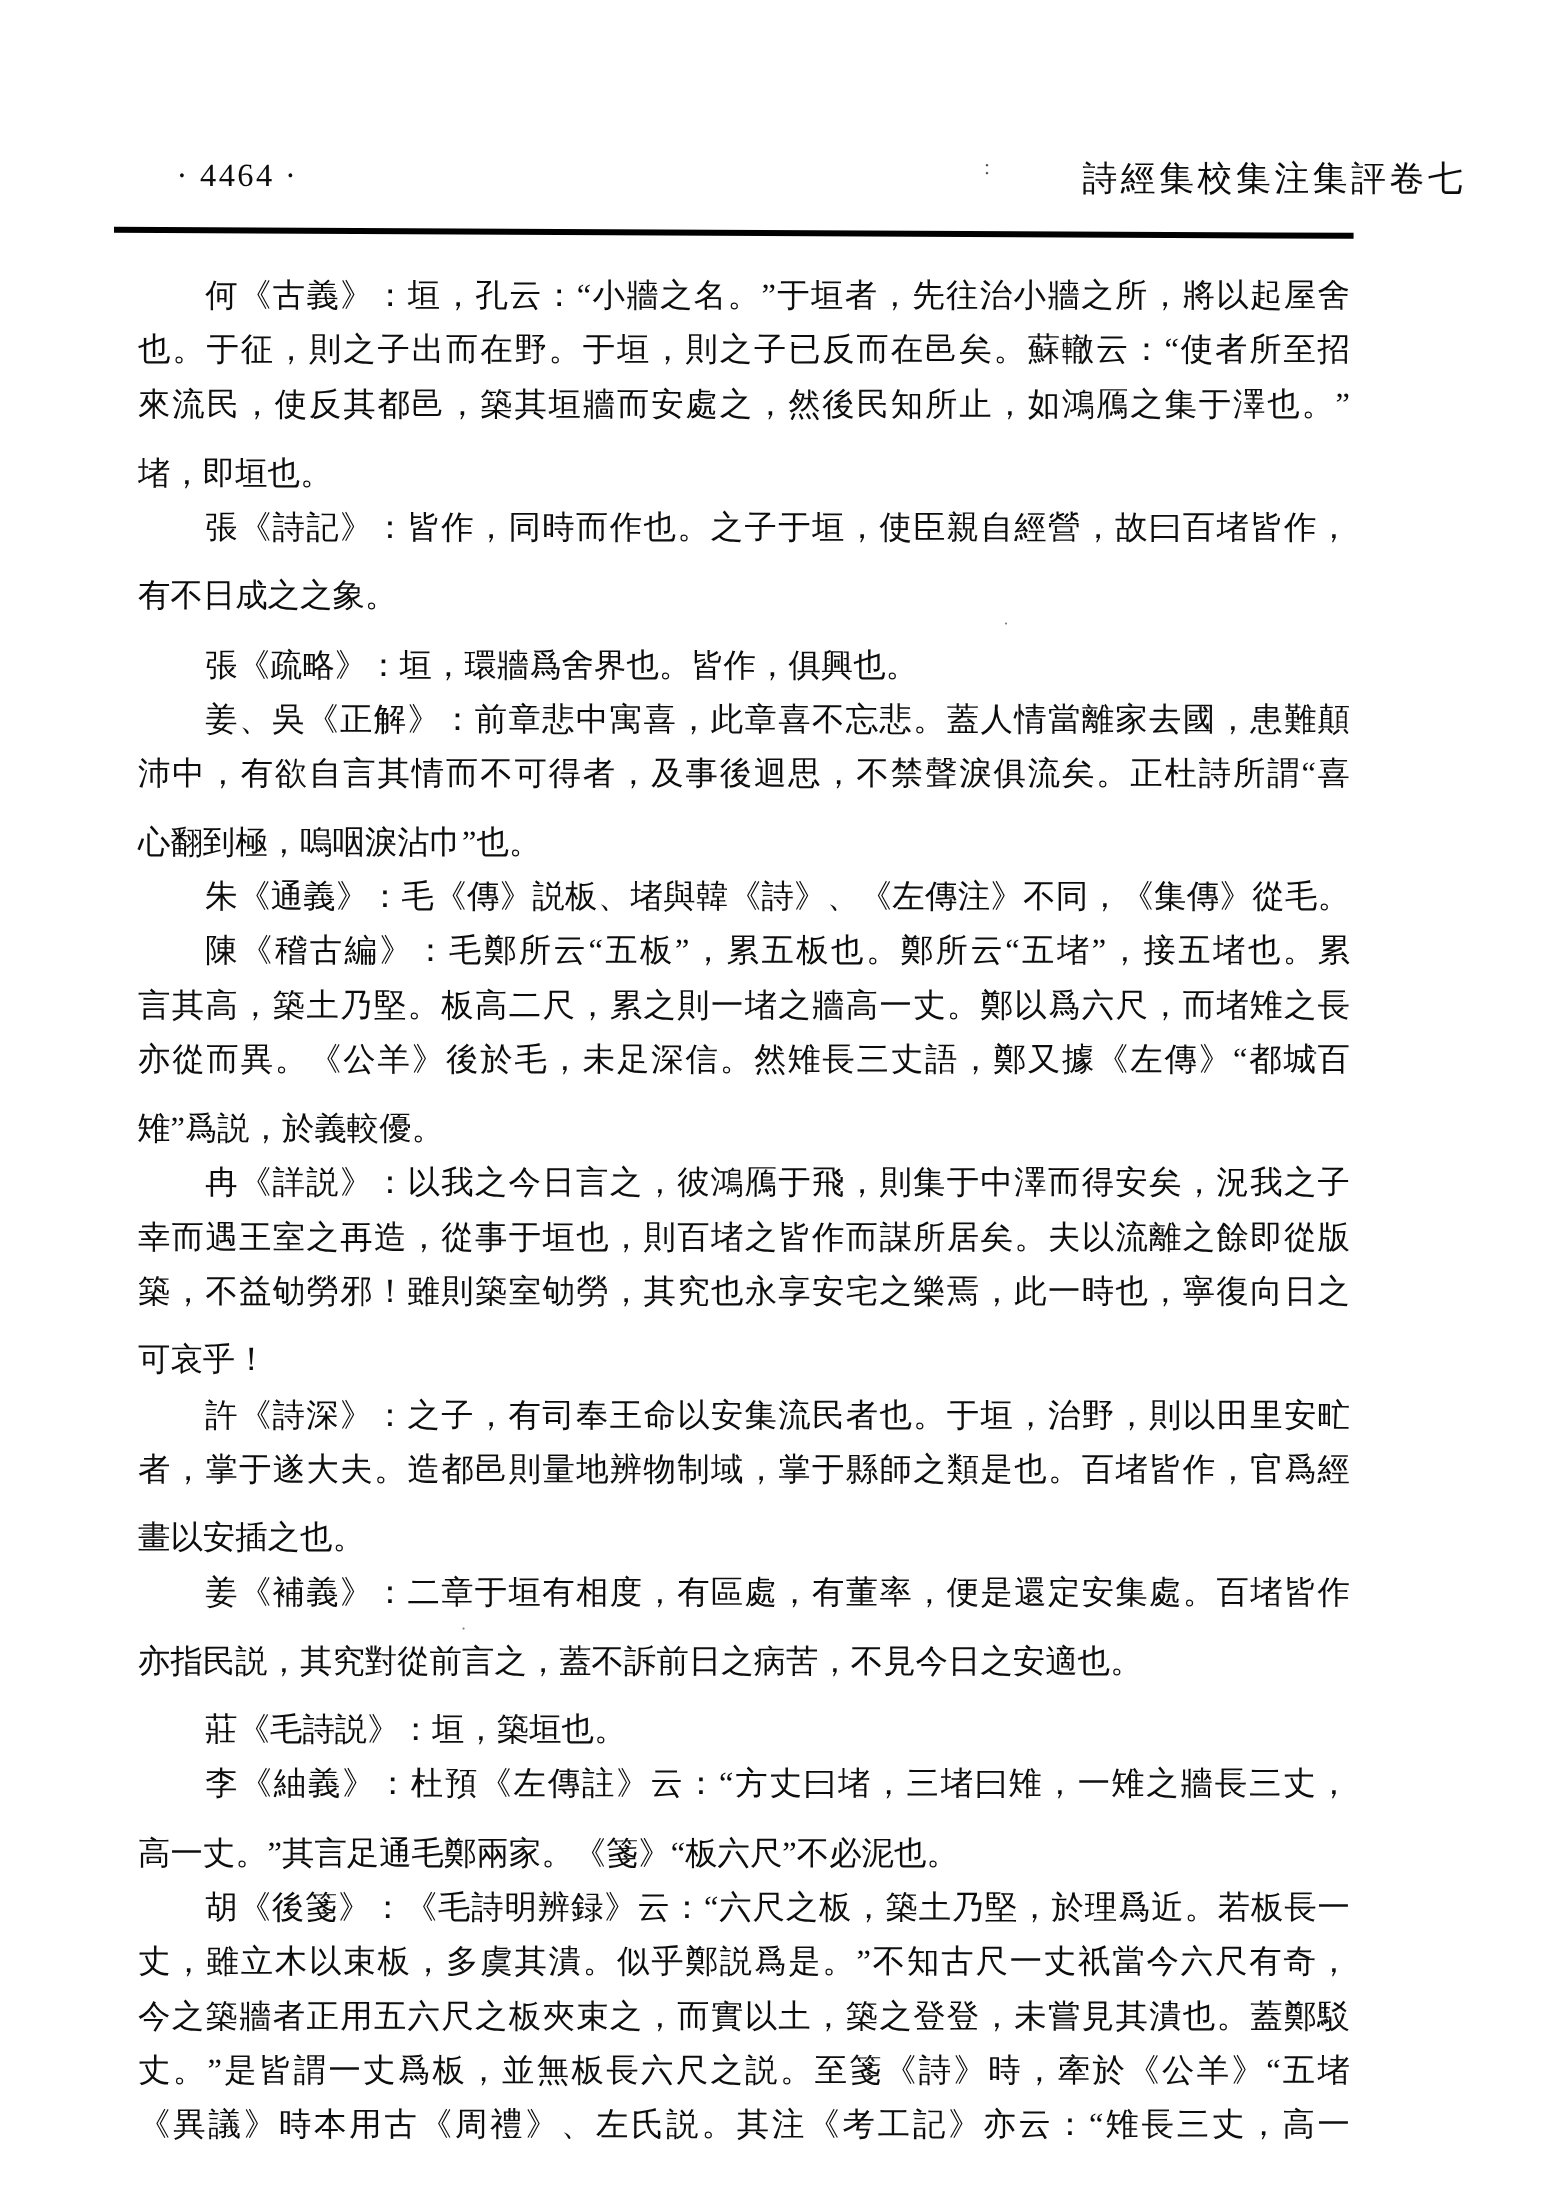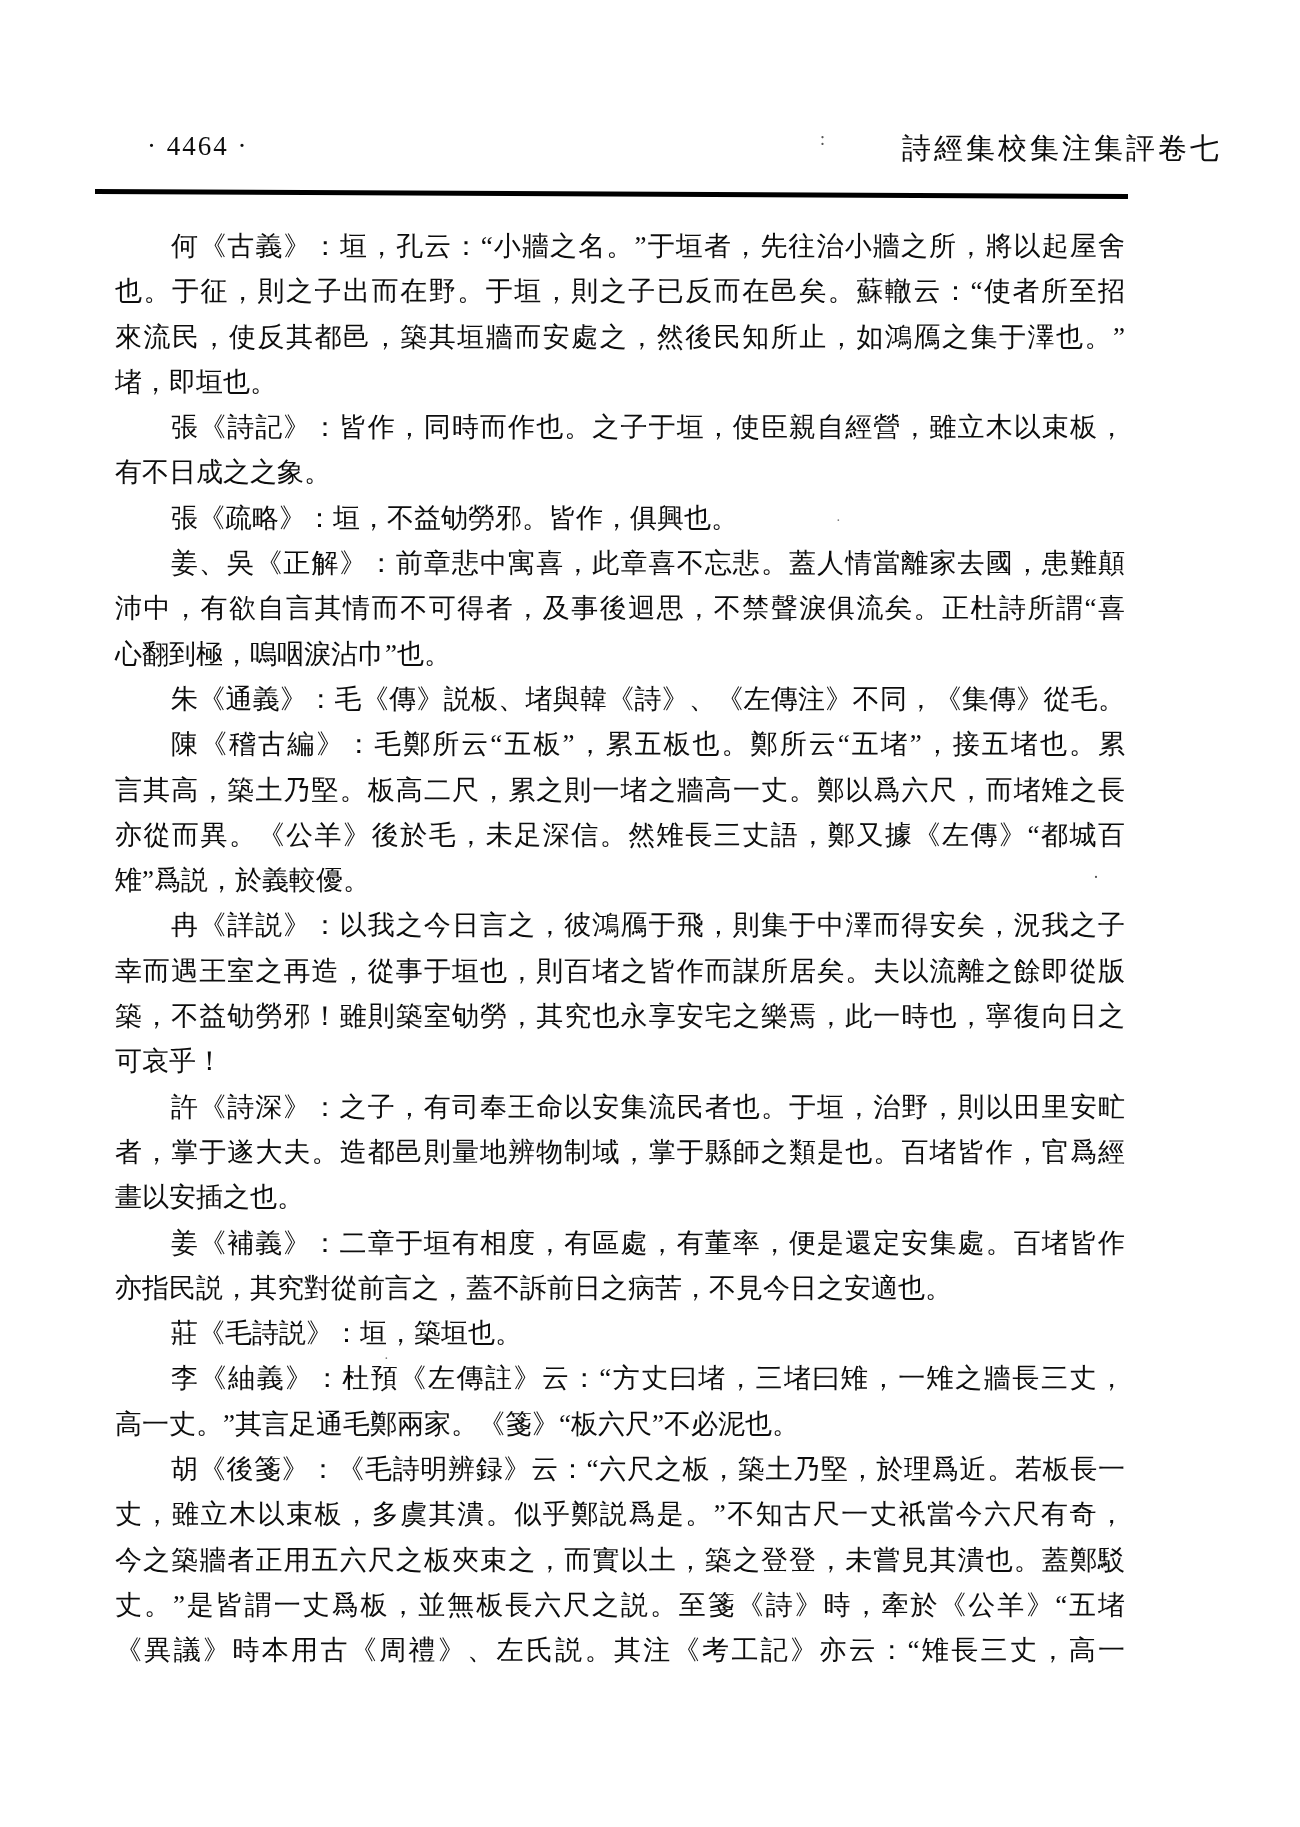--- a/index.html
+++ b/index.html
@@ -28,43 +28,43 @@
   
   .body-text{
     position:absolute;left:115px;top:224px;width:1010px;
     font-size:27px;line-height:45.3px;color:#0d0d0d;
   }
   .line{
     height:45.3px;
     text-align:justify;text-align-last:justify;
     white-space:normal;overflow:visible;
   }
-  .line.end{text-align-last:left;}
+  .line.end{text-align-last:left;margin-top:12px;}
   .line.indent{padding-left:56px;}
   
   .artifact{position:absolute;color:#555;font-size:18px;line-height:1;}
   .artifact.faint{color:#777;font-size:14px;}
 </style>
 </head>
 <body>
 
 <div class="page">
 
   <div class="page-number">· 4464 ·</div>
   <div class="running-title">詩經集校集注集評卷七</div>
   <div class="header-divider"></div>
 
   <div class="body-text">
     <div class="line indent">何《古義》：垣，孔云：“小牆之名。”于垣者，先往治小牆之所，將以起屋舍</div>
     <div class="line">也。于征，則之子出而在野。于垣，則之子已反而在邑矣。蘇轍云：“使者所至招</div>
     <div class="line">來流民，使反其都邑，築其垣牆而安處之，然後民知所止，如鴻鴈之集于澤也。”</div>
     <div class="line end">堵，即垣也。</div>
-    <div class="line indent">張《詩記》：皆作，同時而作也。之子于垣，使臣親自經營，雖立木以束板，</div>
+    <div class="line indent">張《詩記》：皆作，同時而作也。之子于垣，使臣親自經營，故曰百堵皆作，</div>
     <div class="line end">有不日成之之象。</div>
-    <div class="line indent end">張《疏略》：垣，不益劬勞邪。皆作，俱興也。</div>
+    <div class="line indent end">張《疏略》：垣，環牆爲舍界也。皆作，俱興也。</div>
     <div class="line indent">姜、吳《正解》：前章悲中寓喜，此章喜不忘悲。蓋人情當離家去國，患難顛</div>
     <div class="line">沛中，有欲自言其情而不可得者，及事後迴思，不禁聲淚俱流矣。正杜詩所謂“喜</div>
     <div class="line end">心翻到極，嗚咽淚沾巾”也。</div>
     <div class="line indent">朱《通義》：毛《傳》説板、堵與韓《詩》、《左傳注》不同，《集傳》從毛。</div>
     <div class="line indent">陳《稽古編》：毛鄭所云“五板”，累五板也。鄭所云“五堵”，接五堵也。累</div>
     <div class="line">言其高，築土乃堅。板高二尺，累之則一堵之牆高一丈。鄭以爲六尺，而堵雉之長</div>
     <div class="line">亦從而異。《公羊》後於毛，未足深信。然雉長三丈語，鄭又據《左傳》“都城百</div>
     <div class="line end">雉”爲説，於義較優。</div>
     <div class="line indent">冉《詳説》：以我之今日言之，彼鴻鴈于飛，則集于中澤而得安矣，況我之子</div>
     <div class="line">幸而遇王室之再造，從事于垣也，則百堵之皆作而謀所居矣。夫以流離之餘即從版</div>

